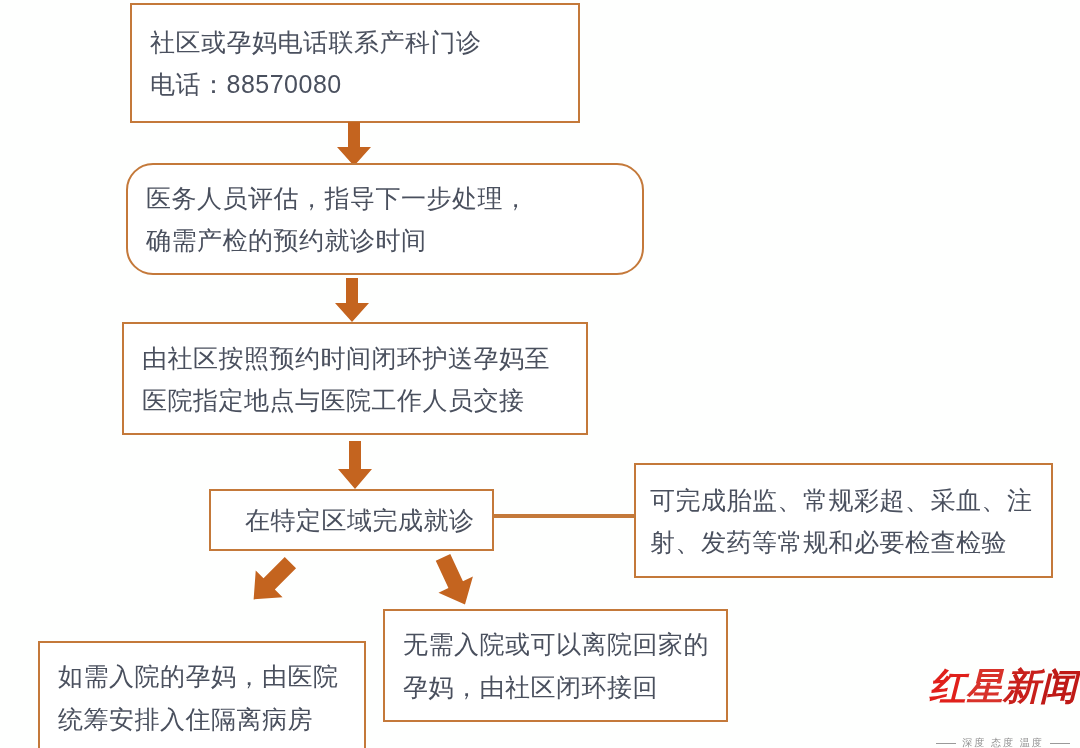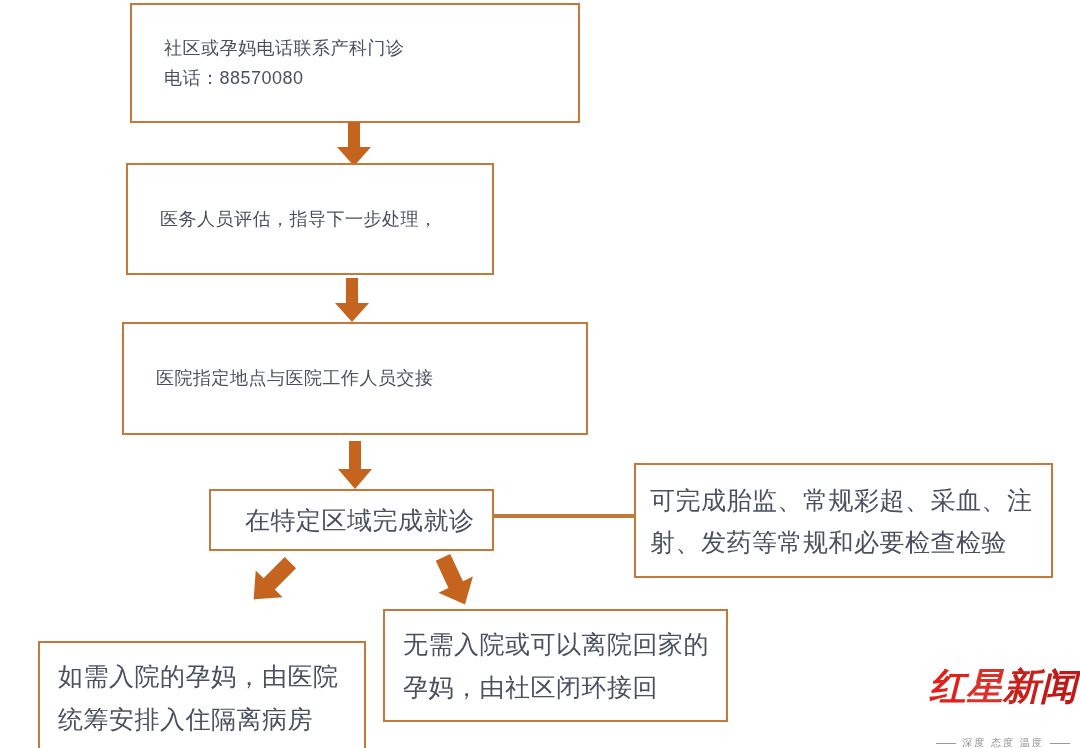--- a/index.html
+++ b/index.html
@@ -24,33 +24,33 @@
     position: absolute;
     box-sizing: border-box;
     background: #ffffff;
     border: 2px solid #c4793a;
     display: flex;
     flex-direction: column;
     justify-content: center;
   }
   .node .line {
     color: #4a505e;
-    font-size: 18px;
+    font-size: 25px;
     line-height: 1.68;
-    padding-left: 32px;
+    padding-left: 18px;
     white-space: nowrap;
     letter-spacing: 0.5px;
   }
   .node.one-line .line {
     line-height: 1.2;
   }
 
   
   #node-contact     { left: 130px; top: 3px;   width: 450px; height: 120px; }
-  #node-assess      { left: 126px; top: 163px; width: 368px; height: 112px; }
+  #node-assess      { left: 126px; top: 163px; width: 518px; height: 112px; border-radius: 27px; }
   #node-escort      { left: 122px; top: 322px; width: 466px; height: 113px; }
   #node-visit       { left: 209px; top: 489px; width: 285px; height: 62px;  }
   #node-services    { left: 634px; top: 463px; width: 419px; height: 115px; }
   #node-admit       { left: 38px;  top: 641px; width: 328px; height: 113px; }
   #node-discharge   { left: 383px; top: 609px; width: 345px; height: 113px; }
 
   #node-visit .line   { padding-left: 34px; font-size: 25px; }
   #node-services .line{ padding-left: 14px; font-size: 25px; line-height: 1.68; }
   #node-admit .line,
   #node-discharge .line { padding-left: 18px; font-size: 25px; line-height: 1.72; }
@@ -121,27 +121,29 @@
     <div class="line">社区或孕妈电话联系产科门诊</div>
     <div class="line">电话：88570080</div>
   </div>
 
   <svg class="arrow-svg" id="arrow-1" viewBox="0 0 42 44">
     <path d="M15 0 H27 V25 H38 L21 44 L4 25 H15 Z" fill="#c4641f"></path>
   </svg>
 
   <div class="node" id="node-assess">
     <div class="line">医务人员评估，指导下一步处理，</div>
+    <div class="line">确需产检的预约就诊时间</div>
   </div>
 
   <svg class="arrow-svg" id="arrow-2" viewBox="0 0 42 44">
     <path d="M15 0 H27 V25 H38 L21 44 L4 25 H15 Z" fill="#c4641f"></path>
   </svg>
 
   <div class="node" id="node-escort">
+    <div class="line">由社区按照预约时间闭环护送孕妈至</div>
     <div class="line">医院指定地点与医院工作人员交接</div>
   </div>
 
   <svg class="arrow-svg" id="arrow-3" viewBox="0 0 42 48">
     <path d="M15 0 H27 V28 H38 L21 48 L4 28 H15 Z" fill="#c4641f"></path>
   </svg>
 
   <div class="node one-line" id="node-visit">
     <div class="line">在特定区域完成就诊</div>
   </div>

